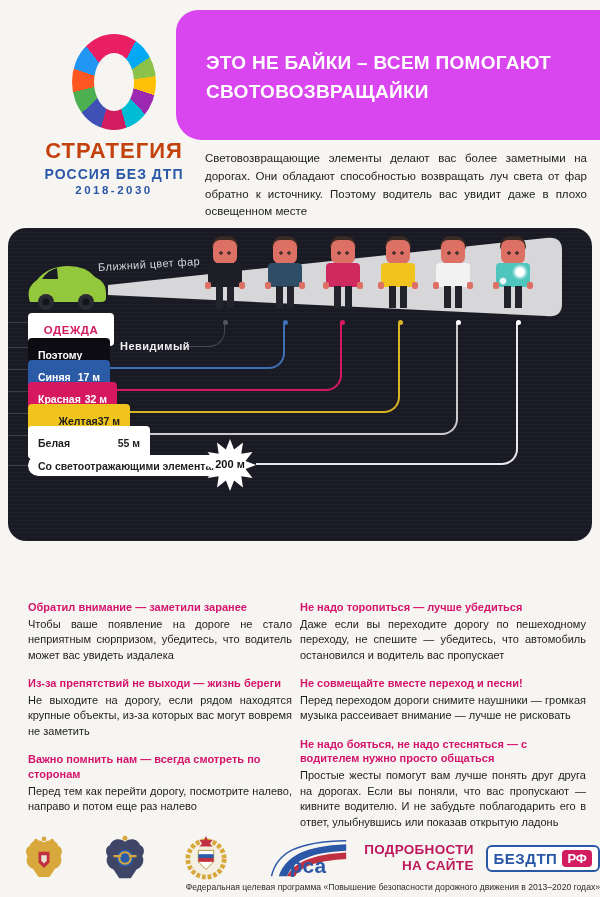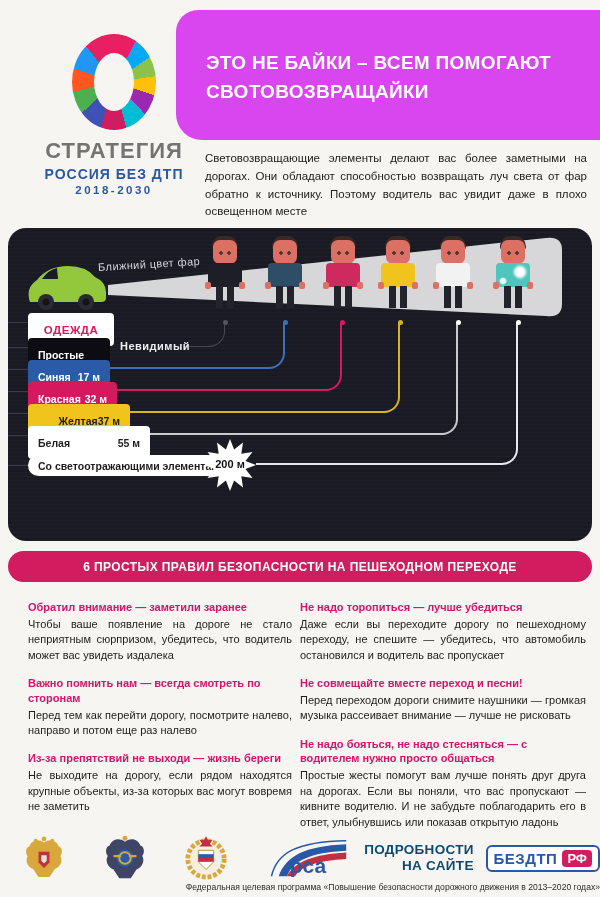--- a/index.html
+++ b/index.html
@@ -13,21 +13,21 @@
                   font-size:19px; line-height:1.55; letter-spacing:.3px; }
   .header-title span { display:block; }
 
   .logo-block { position:absolute; left:38px; top:34px; width:152px; text-align:center; }
   .logo-ring { position:relative; width:84px; height:96px; margin:0 auto 8px; border-radius:50%;
      background:conic-gradient(#e91e63 0 28deg,#03a9f4 0 55deg,#8bc34a 0 82deg,#ffc107 0 108deg,
        #9c27b0 0 136deg,#00bcd4 0 165deg,#d11d5f 0 196deg,#3f51b5 0 226deg,#4caf50 0 256deg,
        #ff5722 0 288deg,#2196f3 0 322deg,#e91e63 0 360deg); }
   .logo-ring::after { content:""; position:absolute; left:22px; top:19px; right:22px; bottom:19px;
      background:#f7f5f1; border-radius:50%; }
-  .logo-title { color:#737373; font-weight:bold; font-size:22px; letter-spacing:1px; }
+  .logo-title { color:#c2410c; font-weight:bold; font-size:22px; letter-spacing:1px; }
   .logo-subtitle { color:#2b57a7; font-weight:bold; font-size:14px; letter-spacing:1px; margin-top:2px; }
   .logo-years { color:#2b57a7; font-weight:bold; font-size:11.5px; letter-spacing:2.5px; margin-top:2px; }
 
   .intro { position:absolute; left:205px; top:150px; width:382px; font-size:11.5px;
            line-height:1.55; color:#222; text-align:justify; }
 
   
   .panel { position:absolute; left:8px; top:228px; width:584px; height:313px;
            background:#1a1a24; border-radius:18px; overflow:hidden;
            background-image:repeating-linear-gradient(0deg, rgba(255,255,255,.025) 0 1px, transparent 1px 4px); }
@@ -82,21 +82,21 @@
   .rule { margin-bottom:13px; }
   .rule h3 { color:#d4136b; font-size:11px; font-weight:bold; line-height:1.35; margin-bottom:2px; }
   .rule p  { color:#1d1d1d; font-size:11px; line-height:1.4; text-align:justify; }
 
   
   .footer { position:absolute; left:0; top:832px; width:600px; height:52px; display:flex;
             align-items:center; padding-left:24px; }
   .emblem { flex:none; }
   .gap-a { width:40px; } .gap-b { width:36px; } .gap-c { width:38px; } .gap-d { width:16px; }
   .gap-e { width:12px; }
-  .details { color:#0c4a6e; font-weight:bold; font-size:13.5px; line-height:1.2; text-align:right;
+  .details { color:#be185d; font-weight:bold; font-size:13.5px; line-height:1.2; text-align:right;
              letter-spacing:.3px; }
   .badge { display:flex; align-items:center; gap:5px; border:2px solid #2b57a7; border-radius:6px;
            padding:3px 6px; background:#fff; }
   .badge .bz { color:#2b57a7; font-weight:bold; font-size:15px; letter-spacing:.5px; }
   .badge .rf { background:#d11d5f; color:#fff; font-weight:bold; font-size:13px; border-radius:4px;
                padding:1px 5px; }
   .program { position:absolute; left:0; top:882px; width:600px; text-align:right; font-size:8.6px;
              color:#2b2b2b; }
 </style>
 </head>
@@ -210,21 +210,21 @@
     <div class="dot" style="left:215px; background:#55555f;"></div>
     <div class="dot" style="left:275px; background:#3f6fb5;"></div>
     <div class="dot" style="left:332px; background:#d6195f;"></div>
     <div class="dot" style="left:390px; background:#d8b322;"></div>
     <div class="dot" style="left:448px; background:#ffffff;"></div>
     <div class="dot" style="left:508px; background:#ffffff;"></div>
 
     <div class="pill pill-odezhda">ОДЕЖДА</div>
 
     <div class="pill pill-black">
-      <span>Простые</span>
+      <span>Поэтому</span>
     </div>
     <span class="val-black">Невидимый</span>
 
     <div class="pill pill-blue">
       <span>Синяя</span>
       <span>17 м</span>
     </div>
     <div class="pill pill-red">
       <span>Красная</span>
       <span>32 м</span>
@@ -240,34 +240,33 @@
 
     <div class="pill pill-reflect">
       <span>Со светоотражающими элементами</span>
     </div>
     <svg class="star-svg" width="52" height="52" viewBox="0 0 52 52">
       <polygon fill="#ffffff" points="52,26 41.5,30.1 48.5,39 37.3,37.3 39,48.5 30.1,41.5 26,52 21.9,41.5 13,48.5 14.7,37.3 3.5,39 10.6,30.1 0,26 10.6,21.9 3.5,13 14.7,14.7 13,3.5 21.9,10.5 26,0 30.1,10.5 39,3.5 37.3,14.7 48.5,13 41.5,21.9"></polygon>
     </svg>
     <span class="val-reflect">200 м</span>
   </div>
 
-  <div class="rules-banner">6 ПРОСТЫХ ПРАВИЛ БЕЗОПАСНОСТИ НА ПЕШЕХОДНОМ ПЕРЕХОДЕ</div>
 
   <div class="rules-left">
     <div class="rule">
       <h3>Обратил внимание — заметили заранее</h3>
       <p>Чтобы ваше появление на дороге не стало неприятным сюрпризом, убедитесь, что водитель может вас увидеть издалека</p>
     </div>
     <div class="rule">
+      <h3>Из-за препятствий не выходи — жизнь береги</h3>
+      <p>Не выходите на дорогу, если рядом находятся крупные объекты, из-за которых вас могут вовремя не заметить</p>
+    </div>
+    <div class="rule">
       <h3>Важно помнить нам — всегда смотреть по сторонам</h3>
       <p>Перед тем как перейти дорогу, посмотрите налево, направо и потом еще раз налево</p>
-    </div>
-    <div class="rule">
-      <h3>Из-за препятствий не выходи — жизнь береги</h3>
-      <p>Не выходите на дорогу, если рядом находятся крупные объекты, из-за которых вас могут вовремя не заметить</p>
     </div>
   </div>
   <div class="rules-right">
     <div class="rule">
       <h3>Не надо торопиться — лучше убедиться</h3>
       <p>Даже если вы переходите дорогу по пешеходному переходу, не спешите — убедитесь, что автомобиль остановился и водитель вас пропускает</p>
     </div>
     <div class="rule">
       <h3>Не совмещайте вместе переход и песни!</h3>
       <p>Перед переходом дороги снимите наушники — громкая музыка рассеивает внимание — лучше не рисковать</p>

